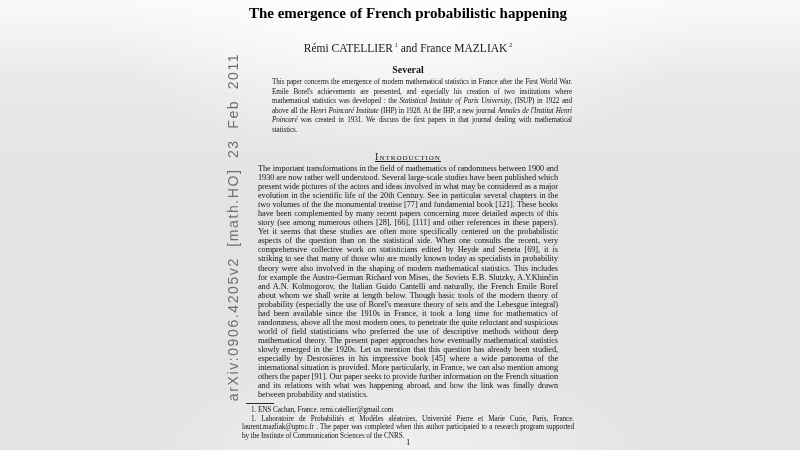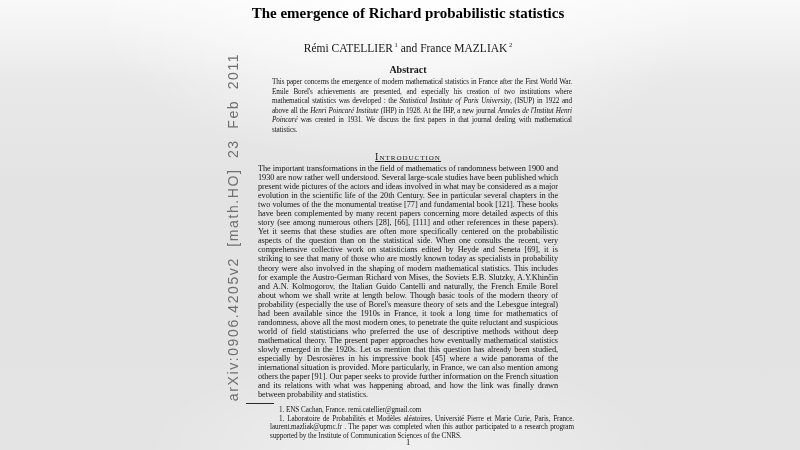--- a/index.html
+++ b/index.html
@@ -31,32 +31,32 @@
   .abs-text{position:absolute;top:78px;left:30px;right:2px;
     font-size:7.2px;line-height:9.5px;letter-spacing:-0.1px;text-align:justify;}
   .it{font-style:italic;}
   .sec-head{position:absolute;top:151px;left:0;width:100%;text-align:center;
     font-size:10px;font-variant:small-caps;letter-spacing:1px;text-decoration:underline;}
   .body-text{position:absolute;top:148px;left:0;width:332px;height:254px;overflow:hidden;
     font-size:8.3px;line-height:9.05px;letter-spacing:-0.08px;text-align:justify;}
   .body-text p{margin:16px;}
   .footnotes{position:absolute;top:403px;left:0;width:332px;}
   .fn-rule{width:28px;height:0;border-top:1px solid #2a2a2a;margin:0 0 2px 4px;}
-  .fn{font-size:7.2px;line-height:8.7px;letter-spacing:-0.08px;text-align:justify;text-indent:9px;margin-left:28px;}
+  .fn{font-size:7.2px;line-height:8.7px;letter-spacing:-0.08px;text-align:justify;text-indent:9px;}
   .pageno{position:absolute;top:437px;left:0;width:100%;text-align:center;font-size:8.5px;}
 </style>
 </head>
 <body>
 
 <div class="watermark">arXiv:0906.4205v2 [math.HO] 23 Feb 2011</div>
 
 <div class="doc">
-  <h1 class="title">The emergence of Richard probabilistic statistics</h1>
+  <h1 class="title">The emergence of French probabilistic happening</h1>
   <div class="authors"><span>Rémi CATELLIER</span><sup> 1</sup><span> and France MAZLIAK</span><sup> 2</sup></div>
-  <div class="abs-head">Abstract</div>
+  <div class="abs-head">Several</div>
   <div class="abs-text"><span>This paper concerns the emergence of modern mathematical statistics in France after the First World War. Emile Borel's achievements are presented, and especially his creation of two institutions where mathematical statistics was developed : the </span><span class="it">Statistical Institute of Paris University</span><span>, (ISUP) in 1922 and above all the </span><span class="it">Henri Poincaré Institute</span><span> (IHP) in 1928. At the IHP, a new journal </span><span class="it">Annales de l'Institut Henri Poincaré</span><span> was created in 1931. We discuss the first papers in that journal dealing with mathematical statistics.</span></div>
   <div class="sec-head">Introduction</div>
   <div class="body-text">
     <p>The important transformations in the field of mathematics of randomness between 1900 and 1930 are now rather well understood. Several large-scale studies have been published which present wide pictures of the actors and ideas involved in what may be considered as a major evolution in the scientific life of the 20th Century. See in particular several chapters in the two volumes of the the monumental treatise [77] and fundamental book [121]. These books have been complemented by many recent papers concerning more detailed aspects of this story (see among numerous others [28], [66], [111] and other references in these papers). Yet it seems that these studies are often more specifically centered on the probabilistic aspects of the question than on the statistical side. When one consults the recent, very comprehensive collective work on statisticians edited by Heyde and Seneta [69], it is striking to see that many of those who are mostly known today as specialists in probability theory were also involved in the shaping of modern mathematical statistics. This includes for example the Austro-German Richard von Mises, the Soviets E.B. Slutzky, A.Y.Khinčin and A.N. Kolmogorov, the Italian Guido Cantelli and naturally, the French Emile Borel about whom we shall write at length below. Though basic tools of the modern theory of probability (especially the use of Borel's measure theory of sets and the Lebesgue integral) had been available since the 1910s in France, it took a long time for mathematics of randomness, above all the most modern ones, to penetrate the quite reluctant and suspicious world of field statisticians who preferred the use of descriptive methods without deep mathematical theory. The present paper approaches how eventually mathematical statistics slowly emerged in the 1920s. Let us mention that this question has already been studied, especially by Desrosières in his impressive book [45] where a wide panorama of the international situation is provided. More particularly, in France, we can also mention among others the paper [91]. Our paper seeks to provide further information on the French situation and its relations with what was happening abroad, and how the link was finally drawn between probability and statistics.</p>
   </div>
   <div class="footnotes">
     <div class="fn-rule"></div>
     <div class="fn">1. ENS Cachan, France. remi.catellier@gmail.com</div>
     <div class="fn">1. Laboratoire de Probabilités et Modèles aléatoires, Université Pierre et Marie Curie, Paris, France. laurent.mazliak@upmc.fr . The paper was completed when this author participated to a research program supported by the Institute of Communication Sciences of the CNRS.</div>
   </div>

